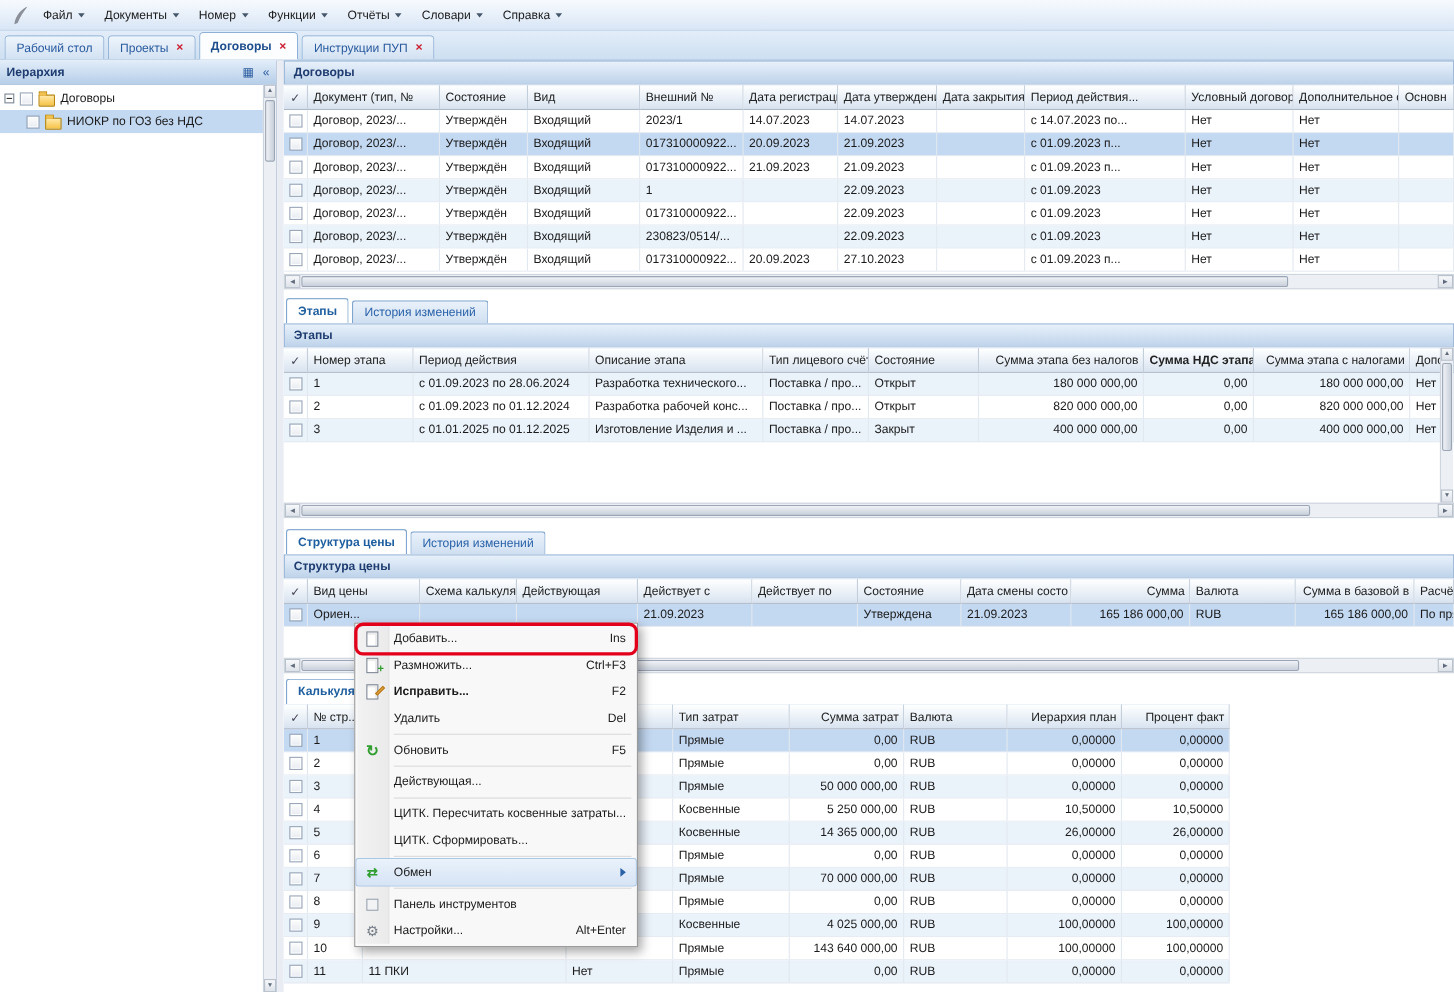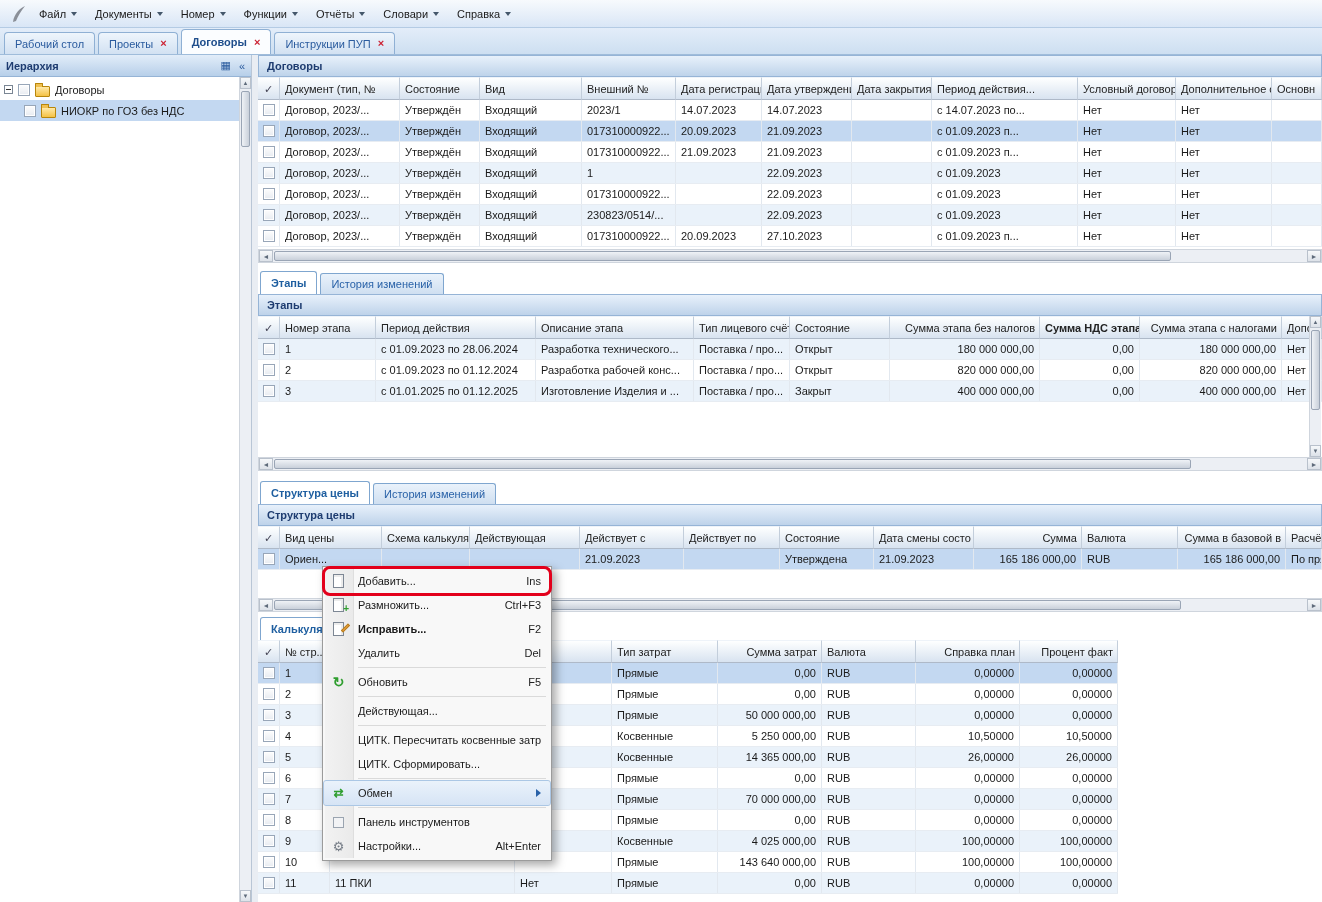--- a/index.html
+++ b/index.html
@@ -58,21 +58,21 @@
   .hcell.ck{width:22px;min-width:22px;text-align:center;padding-left:0;padding-right:0;color:#445}
   .trow{display:flex;height:21px;border-bottom:1px solid #e7ecf2;background:#fff}
   .trow.alt{background:#eaf2fa}
   .trow.sel{background:#c3d8f1}
   .ckcell{width:22px;min-width:22px;display:flex;align-items:center;justify-content:center;border-right:1px solid #e2e8ef}
   .cell{border-right:1px solid #e2e8ef;padding:4px 5px 0 5px;white-space:nowrap;overflow:hidden}
   .cell.r{text-align:right}
   .hcell.r{text-align:right}
 
   
-  .cmenu{position:absolute;left:322px;top:566px;width:230px;background:#f8f8f8;border:1px solid #9b9b9b;box-shadow:4px 4px 9px rgba(0,0,0,.35);padding:2px 1px;z-index:50}
+  .cmenu{position:absolute;left:322px;top:566px;width:258px;background:#f8f8f8;border:1px solid #9b9b9b;box-shadow:4px 4px 9px rgba(0,0,0,.35);padding:2px 1px;z-index:50}
   .cmenu::before{content:"";position:absolute;left:2px;top:2px;bottom:2px;width:28px;background:linear-gradient(90deg,#f2f2f2,#eaeaea);border-right:1px solid #dedede}
   .mi{position:relative;display:flex;align-items:center;height:24px;padding:0 9px 0 4px;z-index:1}
   .mi .ico{width:21px;min-width:21px;height:16px;display:flex;align-items:center;justify-content:center;margin-right:9px;position:relative}
   .mi .lbl{flex:1;white-space:nowrap;overflow:hidden}
   .mi .sc{margin-left:10px;color:#222}
   .mi.bold .lbl{font-weight:bold}
   .mi.hl{background:linear-gradient(#eaf2fb,#d6e4f5);outline:1px solid #abc7e5;border-radius:2px}
   .mi .sub{width:0;height:0;border-top:4px solid transparent;border-bottom:4px solid transparent;border-left:5px solid #2a62a8;margin-left:10px}
   .msep{height:1px;background:#dadada;margin:2px 4px 2px 34px;position:relative;z-index:1}
   .mi.annotated::after{content:"";position:absolute;left:-2px;right:-2px;top:-3px;bottom:-3px;border:3px solid #e3001b;border-radius:8px;z-index:6;pointer-events:none}
@@ -445,21 +445,21 @@
   </div>
 <div id="tbl-calc" class="tbl" style="left:258px;width:860px;top:640px;height:262px">
     <div class="thead">
       <div class="hcell ck">✓</div>
       <div class="hcell" style="width: 50px;">№ стр...</div>
       <div class="hcell" style="width: 185px;"></div>
       <div class="hcell" style="width: 97px;"></div>
       <div class="hcell" style="width: 106px;">Тип затрат</div>
       <div class="hcell r" style="width: 104px;">Сумма затрат</div>
       <div class="hcell" style="width: 94px;">Валюта</div>
-      <div class="hcell r" style="width: 104px;">Справка план</div>
+      <div class="hcell r" style="width: 104px;">Иерархия план</div>
       <div class="hcell r" style="width: 98px;">Процент факт</div>
     </div>
     <div class="trow sel">
       <div class="ckcell">
         <span class="ckbox"></span>
       </div>
       <div class="cell" style="width: 50px;">1</div>
       <div class="cell" style="width: 185px;"></div>
       <div class="cell" style="width: 97px;"></div>
       <div class="cell" style="width: 106px;">Прямые</div>

